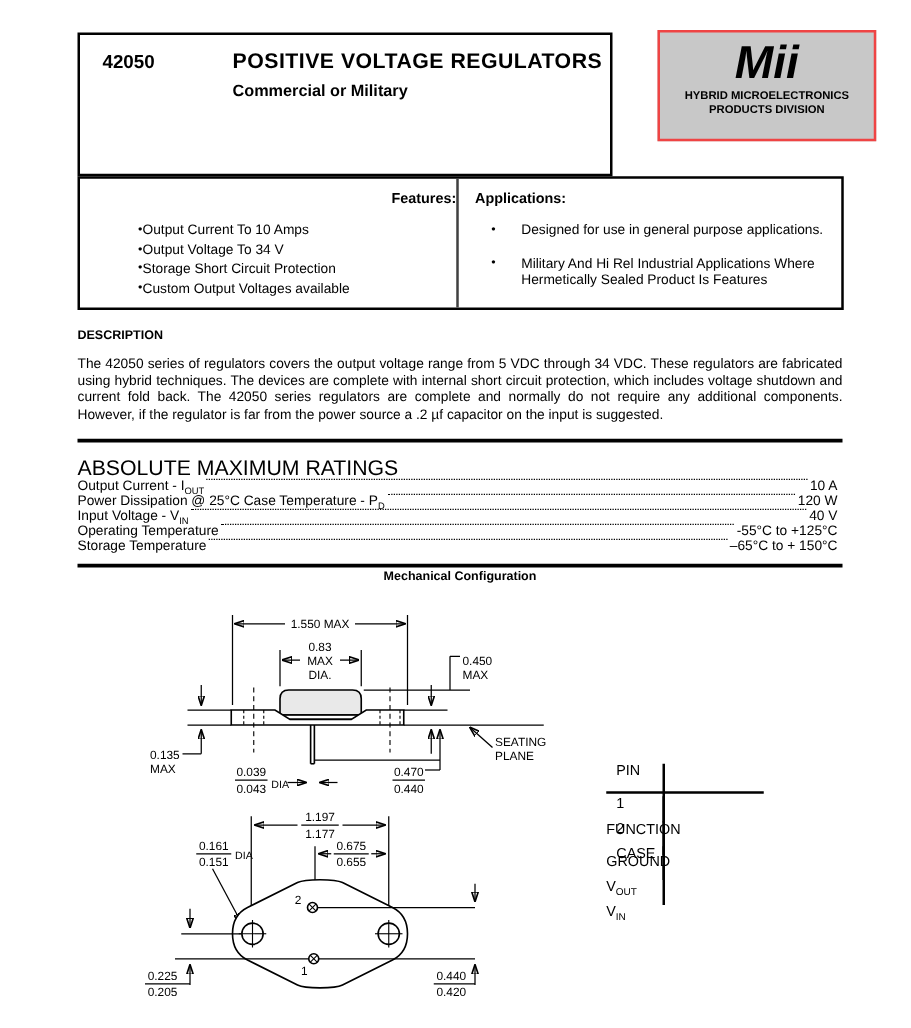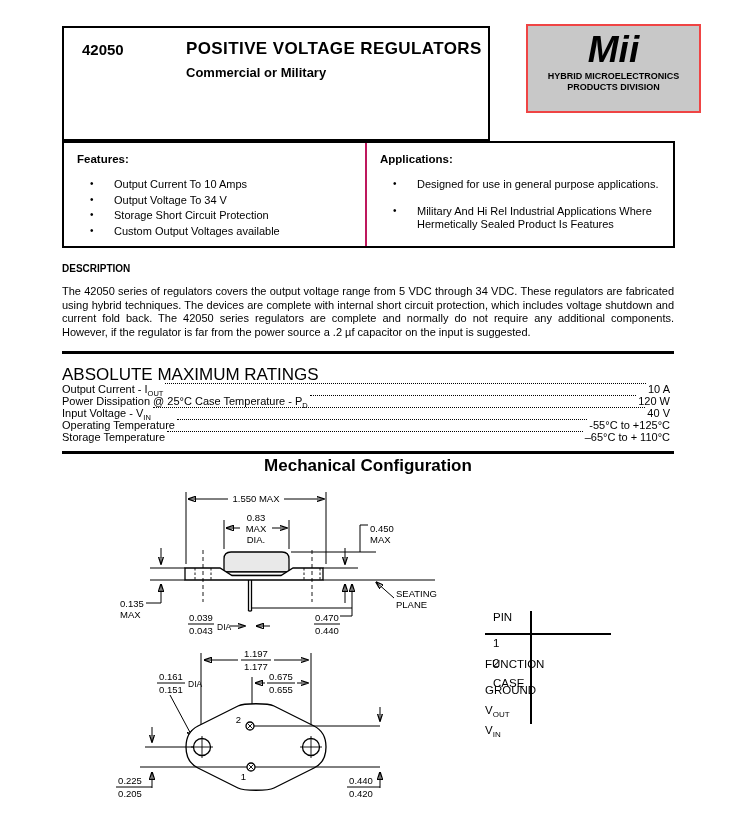--- a/index.html
+++ b/index.html
@@ -15,21 +15,21 @@
   .doc-title { font-size:17px; font-weight:bold; letter-spacing:.4px; }
   .doc-subtitle { font-size:13px; font-weight:bold; margin-top:6px; }
   .logo-box { position:absolute; left:500px; top:24px; width:175px; height:89px;
     background:#c8c8c8; border:2px solid #ef4444; box-sizing:border-box; text-align:center;margin-left:26px; }
   .logo { font-size:37px; font-weight:bold; font-style:italic; line-height:42px; margin-top:3px; }
   .division { font-size:9px; font-weight:bold; line-height:11px; }
   
   .feat-box { position:absolute; left:62px; top:141px; width:613px; height:107px;
     border:2px solid #000; box-sizing:border-box; display:flex; }
   .feat-col { box-sizing:border-box; padding:10px 0 0 13px; }
-  .feat-left { width:303px; border-right:2px solid #be185d; }
+  .feat-left { width:303px; border-right:2px solid #404040;text-align:right; }
   .feat-right { flex:1; }
   .box-heading { font-size:11.5px; font-weight:bold; }
   .blist { list-style:none; margin:13px 0 0 0; padding:0 0 0 13px; font-size:11px; }
   .blist li { display:flex; margin-bottom:3.5px; }
   .blist .blt { width:24px; flex:0 0 24px; font-size:10px; }
   .app-list li { margin-bottom:13px; }
   .app-list .txt { width:252px; line-height:13.5px; }
   
   .desc-heading { position:absolute; left:62px; top:263px; font-size:10px; font-weight:bold; }
   .desc-body { position:absolute; left:62px; top:285px; width:612px; margin:0;
@@ -39,21 +39,21 @@
   .rule-1 { top:351px; } .rule-2 { top:451px; }
   
   .ratings-heading { position:absolute; left:62px; top:365px; font-size:17px; font-weight:normal; }
   .ratings { position:absolute; left:62px; top:383px; width:608px; font-size:11px; }
   .rrow { display:flex; align-items:flex-start; height:12px; }
   .rlabel, .rval { white-space:nowrap; }
   .rlabel sub, .rval sub { font-size:7.5px; }
   .dots { flex:1 1 auto; border-bottom:1.5px dotted #000; margin:0 2px 2px 2px; }
   
   .mech-heading { position:absolute; left:62px; top:456px; width:612px; text-align:center;
-    font-size:17px; font-weight:bold; }
+    font-size:10px; font-weight:bold; }
   .mech-svg { position:absolute; left:90px; top:470px; }
   .mech-svg line, .mech-svg path, .mech-svg rect, .mech-svg circle { stroke:#000; fill:none; stroke-width:1.3; }
   .mech-svg .dim { stroke-width:1; }
   .mech-svg .thin { stroke-width:.9; }
   .mech-svg .dash { stroke-width:.9; stroke-dasharray:4 3; }
   .mech-svg .hdash { stroke-width:.9; stroke-dasharray:2.5 2; }
   .mech-svg text { font-family:"Liberation Sans",sans-serif; font-size:9.5px; fill:#000; stroke:none; }
   .mech-svg text.sm { font-size:8.5px; }
   .mech-svg .canfill { fill:#e9e9e9; }
   .mech-svg .white { fill:#fff; }
@@ -145,21 +145,21 @@
       <span class="rval">40 V</span>
     </div>
     <div class="rrow">
       <span class="rlabel"><span>Operating Temperature </span><sub></sub></span>
       <span class="dots"></span>
       <span class="rval">-55°C to +125°C</span>
     </div>
     <div class="rrow">
       <span class="rlabel"><span>Storage Temperature </span><sub></sub></span>
       <span class="dots"></span>
-      <span class="rval">–65°C to + 110°C</span>
+      <span class="rval">–65°C to + 150°C</span>
     </div>
   </div>
 
   <div class="rule rule-2"></div>
 
   <div class="mech-heading">Mechanical Configuration</div>
 
   <svg class="mech-svg" width="380" height="345" viewBox="0 0 380 345">
     <defs>
       <marker id="arr" markerUnits="userSpaceOnUse" markerWidth="8" markerHeight="6" refX="7.5" refY="3" orient="auto">

